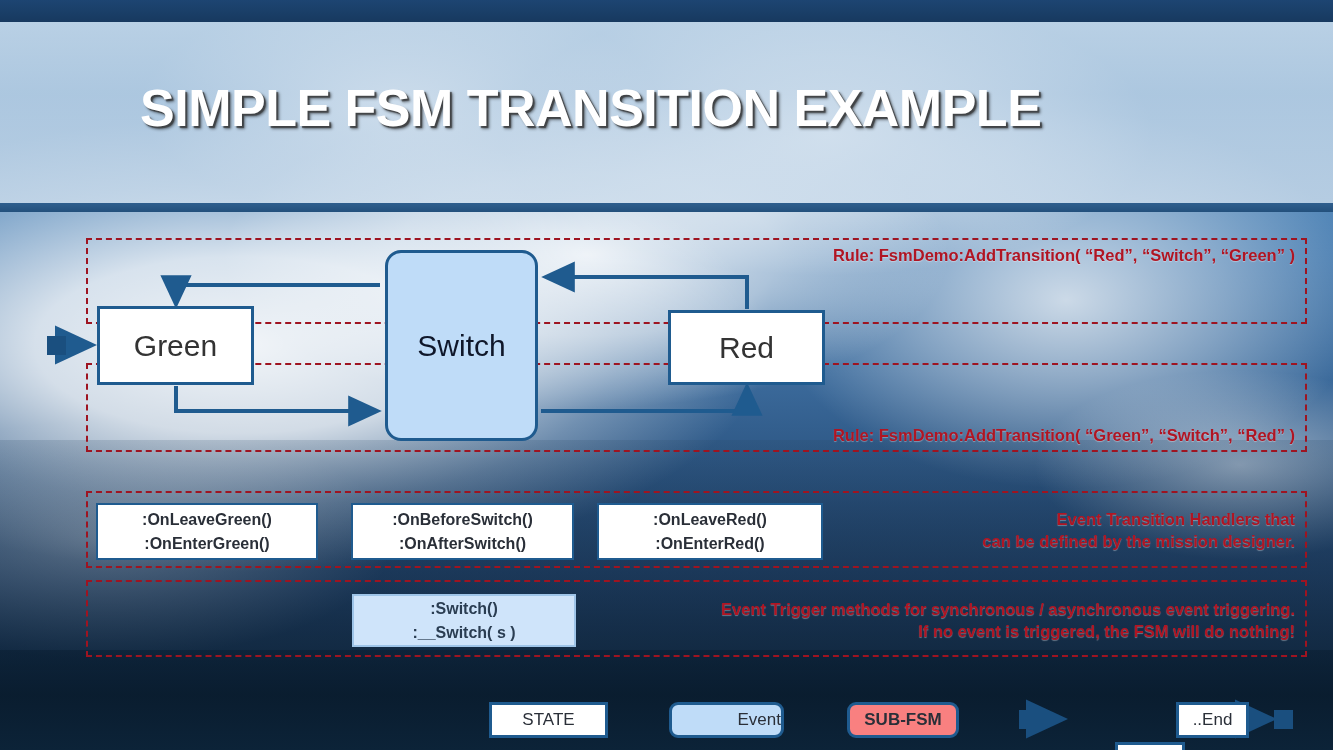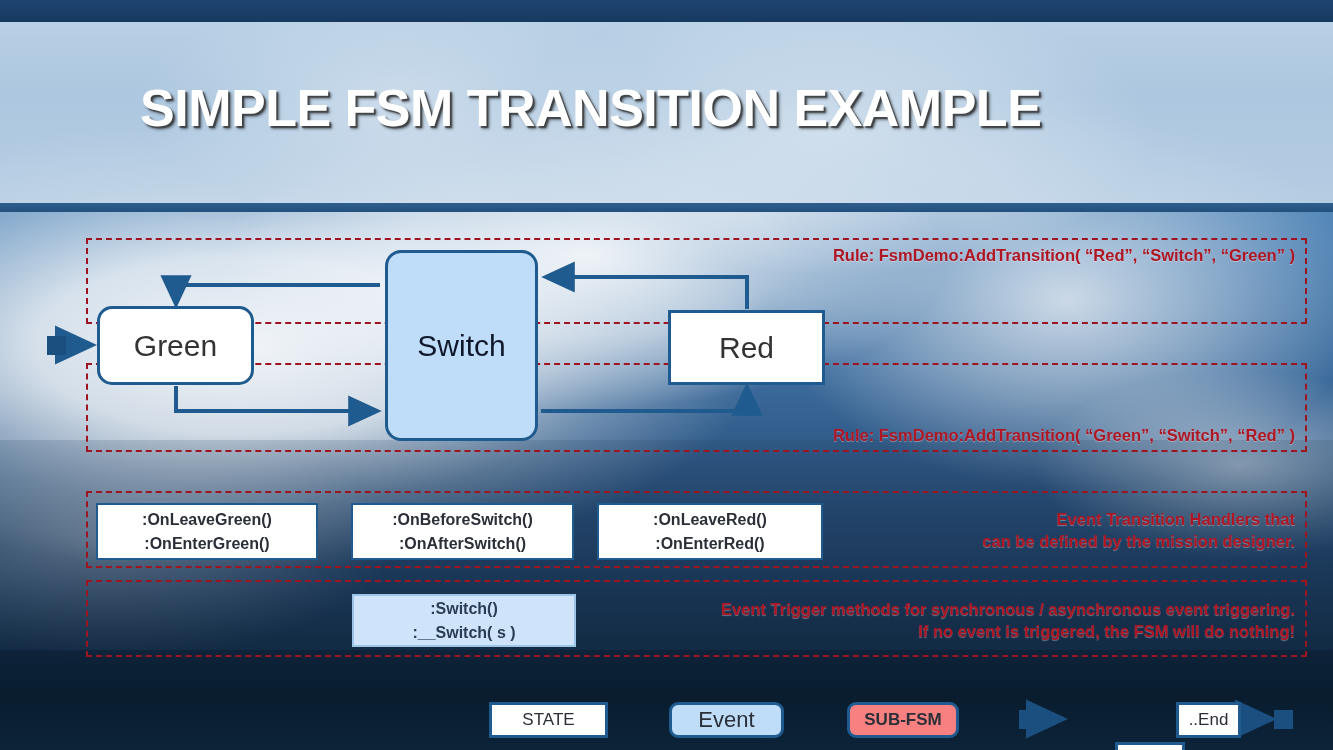--- a/index.html
+++ b/index.html
@@ -129,22 +129,22 @@
 
   
   .legend-state {
     position: absolute; background: #ffffff; border: 3px solid #1f5b8f;
     display: flex; align-items: center; justify-content: center;
     color: #2a2f38; font-size: 17px; height: 36px; z-index: 6;
   }
   .legend-event {
     position: absolute; background: #bfdcf8; border: 3px solid #1f5b8f;
     border-radius: 9px;
-    display: flex; align-items: center; justify-content: center;
-    color: #2a2f38; font-size: 22px; height: 36px; z-index: 6;
+    display: flex; align-items: center; justify-content: flex-end;
+    color: #2a2f38; font-size: 17px; height: 36px; z-index: 6;
   }
   .legend-subfsm {
     position: absolute; background: #f98080; border: 3px solid #1f5b8f;
     border-radius: 9px;
     display: flex; align-items: center; justify-content: center;
     color: #2a2f38; font-size: 17px; font-weight: bold; height: 36px; z-index: 6;
   }
   .legend-square {
     position: absolute; width: 19px; height: 19px;
     background: #1a4f7f; z-index: 6;
@@ -189,21 +189,21 @@
     <path d="M 176 386 L 176 411 L 377 411" fill="none" stroke="#1f5b8f" stroke-width="4" marker-end="url(#arrowhead)"></path>
 
     <path d="M 541 411 L 747 411 L 747 387" fill="none" stroke="#1f5b8f" stroke-width="4" marker-end="url(#arrowhead)"></path>
 
     <line x1="1038" y1="719" x2="1062" y2="719" stroke="#1a4f7f" stroke-width="5" marker-end="url(#arrowhead-legend)"></line>
     <line x1="1247" y1="719" x2="1271" y2="719" stroke="#1a4f7f" stroke-width="5" marker-end="url(#arrowhead-legend)"></line>
   </svg>
 
   <div class="legend-square" style="left:47px; top:336px;"></div>
 
-  <div class="state-box" style="left:97px; top:306px; width:157px; height:79px;border-radius:15px;">
+  <div class="state-box" style="left:97px; top:306px; width:157px; height:79px;">
     <span>Green</span>
   </div>
 
   <div class="event-box" style="left:385px; top:250px; width:153px; height:191px;">
     <span>Switch</span>
   </div>
 
   <div class="state-box" style="left:668px; top:310px; width:157px; height:75px;">
     <span>Red</span>
   </div>
@@ -244,18 +244,18 @@
   </div>
   <div class="legend-subfsm" style="left:847px; top:702px; width:112px;">
     <span>SUB-FSM</span>
   </div>
 
   <div class="legend-square" style="left:1019px; top:710px;"></div>
   <div class="legend-state" style="left:1067px; top:742px; width:70px;margin-left:48px;">
     <span>Start..</span>
   </div>
 
-  <div class="legend-state" style="left:1176px; top:702px; width:65px;">
+  <div class="legend-state" style="left:1176px; top:702px; width:73px;">
     <span>..End</span>
   </div>
   <div class="legend-square" style="left:1274px; top:710px;"></div>
 
 </div>
 
 </body></html>

